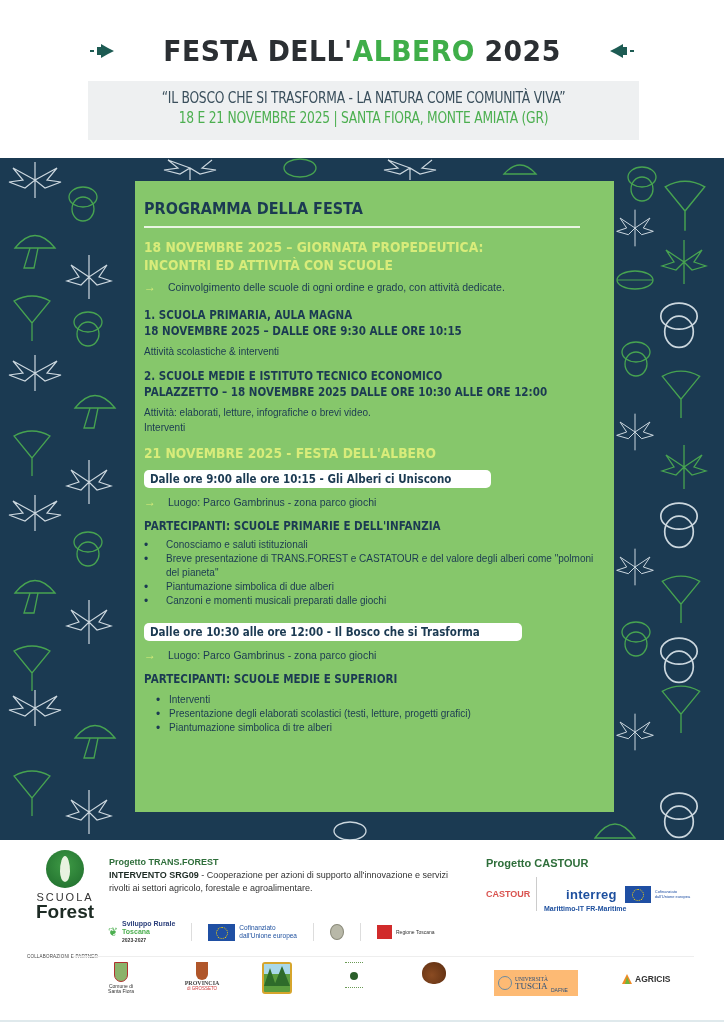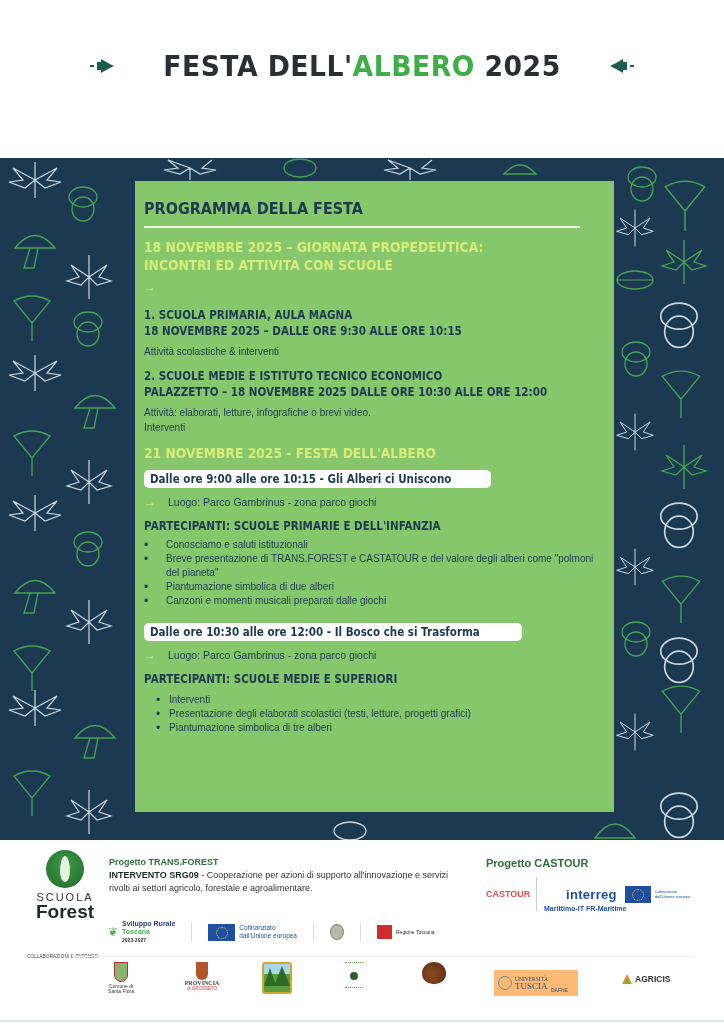--- a/index.html
+++ b/index.html
@@ -1,19 +1,19 @@
 <!DOCTYPE html>
 <html><head>
 <meta charset="utf-8">
 <style>
   * { box-sizing: border-box; margin: 0; padding: 0; }
   body { width: 724px; height: 1024px; background: #ffffff; font-family: "Liberation Sans", sans-serif; position: relative; overflow: hidden; color: #1b3a52; }
 
   
-  .header { position: absolute; top: 0; left: 0; width: 724px; height: 158px; background: #fff; margin-top: 15px; }
+  .header { position: absolute; top: 0; left: 0; width: 724px; height: 158px; background: #fff; }
   .title-row { position: absolute; top: 34px; left: 0; width: 724px; display: flex; justify-content: center; align-items: center; gap: 30px; }
   .title { font-family: "DejaVu Sans", sans-serif; font-weight: bold; font-size: 29px; letter-spacing: 0.5px; color: #2b2f33; transform: scaleX(0.92); white-space: nowrap; }
   .title .accent { color: #3fae49; }
   .tree-icon { width: 26px; height: 16px; display: inline-block; }
   .subtitle-box { position: absolute; top: 81px; left: 88px; width: 551px; height: 59px; background: #eef0f1; text-align: center; padding-top: 8px; }
   .sub1 { font-family: "DejaVu Sans", sans-serif; font-size: 15px; color: #3a4f5c; transform: scaleX(0.82); white-space: nowrap; letter-spacing: -0.3px; }
   .sub2 { font-family: "DejaVu Sans", sans-serif; font-size: 15px; color: #4caf50; transform: scaleX(0.82); white-space: nowrap; margin-top: 2px; letter-spacing: -0.3px; }
 
   
   .band { position: absolute; top: 158px; left: 0; width: 724px; height: 682px; background: #1b3a52; overflow: hidden; }
@@ -83,20 +83,24 @@
       <rect x="0" y="7" width="4" height="2" fill="#1d5b53"></rect>
     </svg>
     <div class="title">
       <span>FESTA DELL'</span><span class="accent">ALBERO</span><span> 2025</span>
     </div>
     <svg class="tree-icon" viewBox="0 0 26 16">
       <polygon points="24,8 19,8 19,4 15,4 15,1 8,5 2,8 8,11 15,15 15,12 19,12 19,8" fill="#1d5b53"></polygon>
       <rect x="22" y="7" width="4" height="2" fill="#1d5b53"></rect>
     </svg>
   </div>
+  <div class="subtitle-box">
+    <div class="sub1">“IL BOSCO CHE SI TRASFORMA - LA NATURA COME COMUNITÀ VIVA”</div>
+    <div class="sub2">18 E 21 NOVEMBRE 2025 | SANTA FIORA, MONTE AMIATA (GR)</div>
+  </div>
 </div>
 
 <div class="band">
 
   <svg class="deco" style="left:5px;top:2px" width="60" height="40" viewBox="0 0 60 40">
       <path d="M30 38 L30 20 M30 20 L8 8 L18 20 L4 22 L20 28 L30 20 L40 28 L56 22 L42 20 L52 8 L30 20 L30 2" stroke="#dfe8ee" fill="none" stroke-width="1.2"></path>
     </svg>
   <svg class="deco" style="left:65px;top:25px" width="36" height="40" viewBox="0 0 36 40">
       <ellipse cx="18" cy="14" rx="14" ry="10" fill="none" stroke="#4caf50" stroke-width="1.3"></ellipse>
       <ellipse cx="18" cy="26" rx="11" ry="12" fill="none" stroke="#4caf50" stroke-width="1.3"></ellipse>
@@ -244,20 +248,21 @@
 
   <div class="panel" style="top:23px;">
     <div class="panel-title">PROGRAMMA DELLA FESTA</div>
     <div class="panel-rule"></div>
 
     <div class="day-head">18 NOVEMBRE 2025 – GIORNATA PROPEDEUTICA:</div>
     <div class="day-head"> INCONTRI ED ATTIVITÀ CON SCUOLE</div>
 
     <div class="arrow-line">
       <span class="arr">→</span>
+      <span>Coinvolgimento delle scuole di ogni ordine e grado, con attività dedicate.</span>
     </div>
 
     <div style="margin-top:13px;">
       <div class="sec-head">1. SCUOLA PRIMARIA, AULA MAGNA</div>
       <div class="sec-head">18 NOVEMBRE 2025  – DALLE ORE 9:30 ALLE ORE 10:15</div>
       <div class="small" style="margin-top:5px;">Attività scolastiche &amp; interventi</div>
     </div>
 
     <div style="margin-top:9px;">
       <div class="sec-head">2. SCUOLE MEDIE E ISTITUTO TECNICO ECONOMICO</div>

